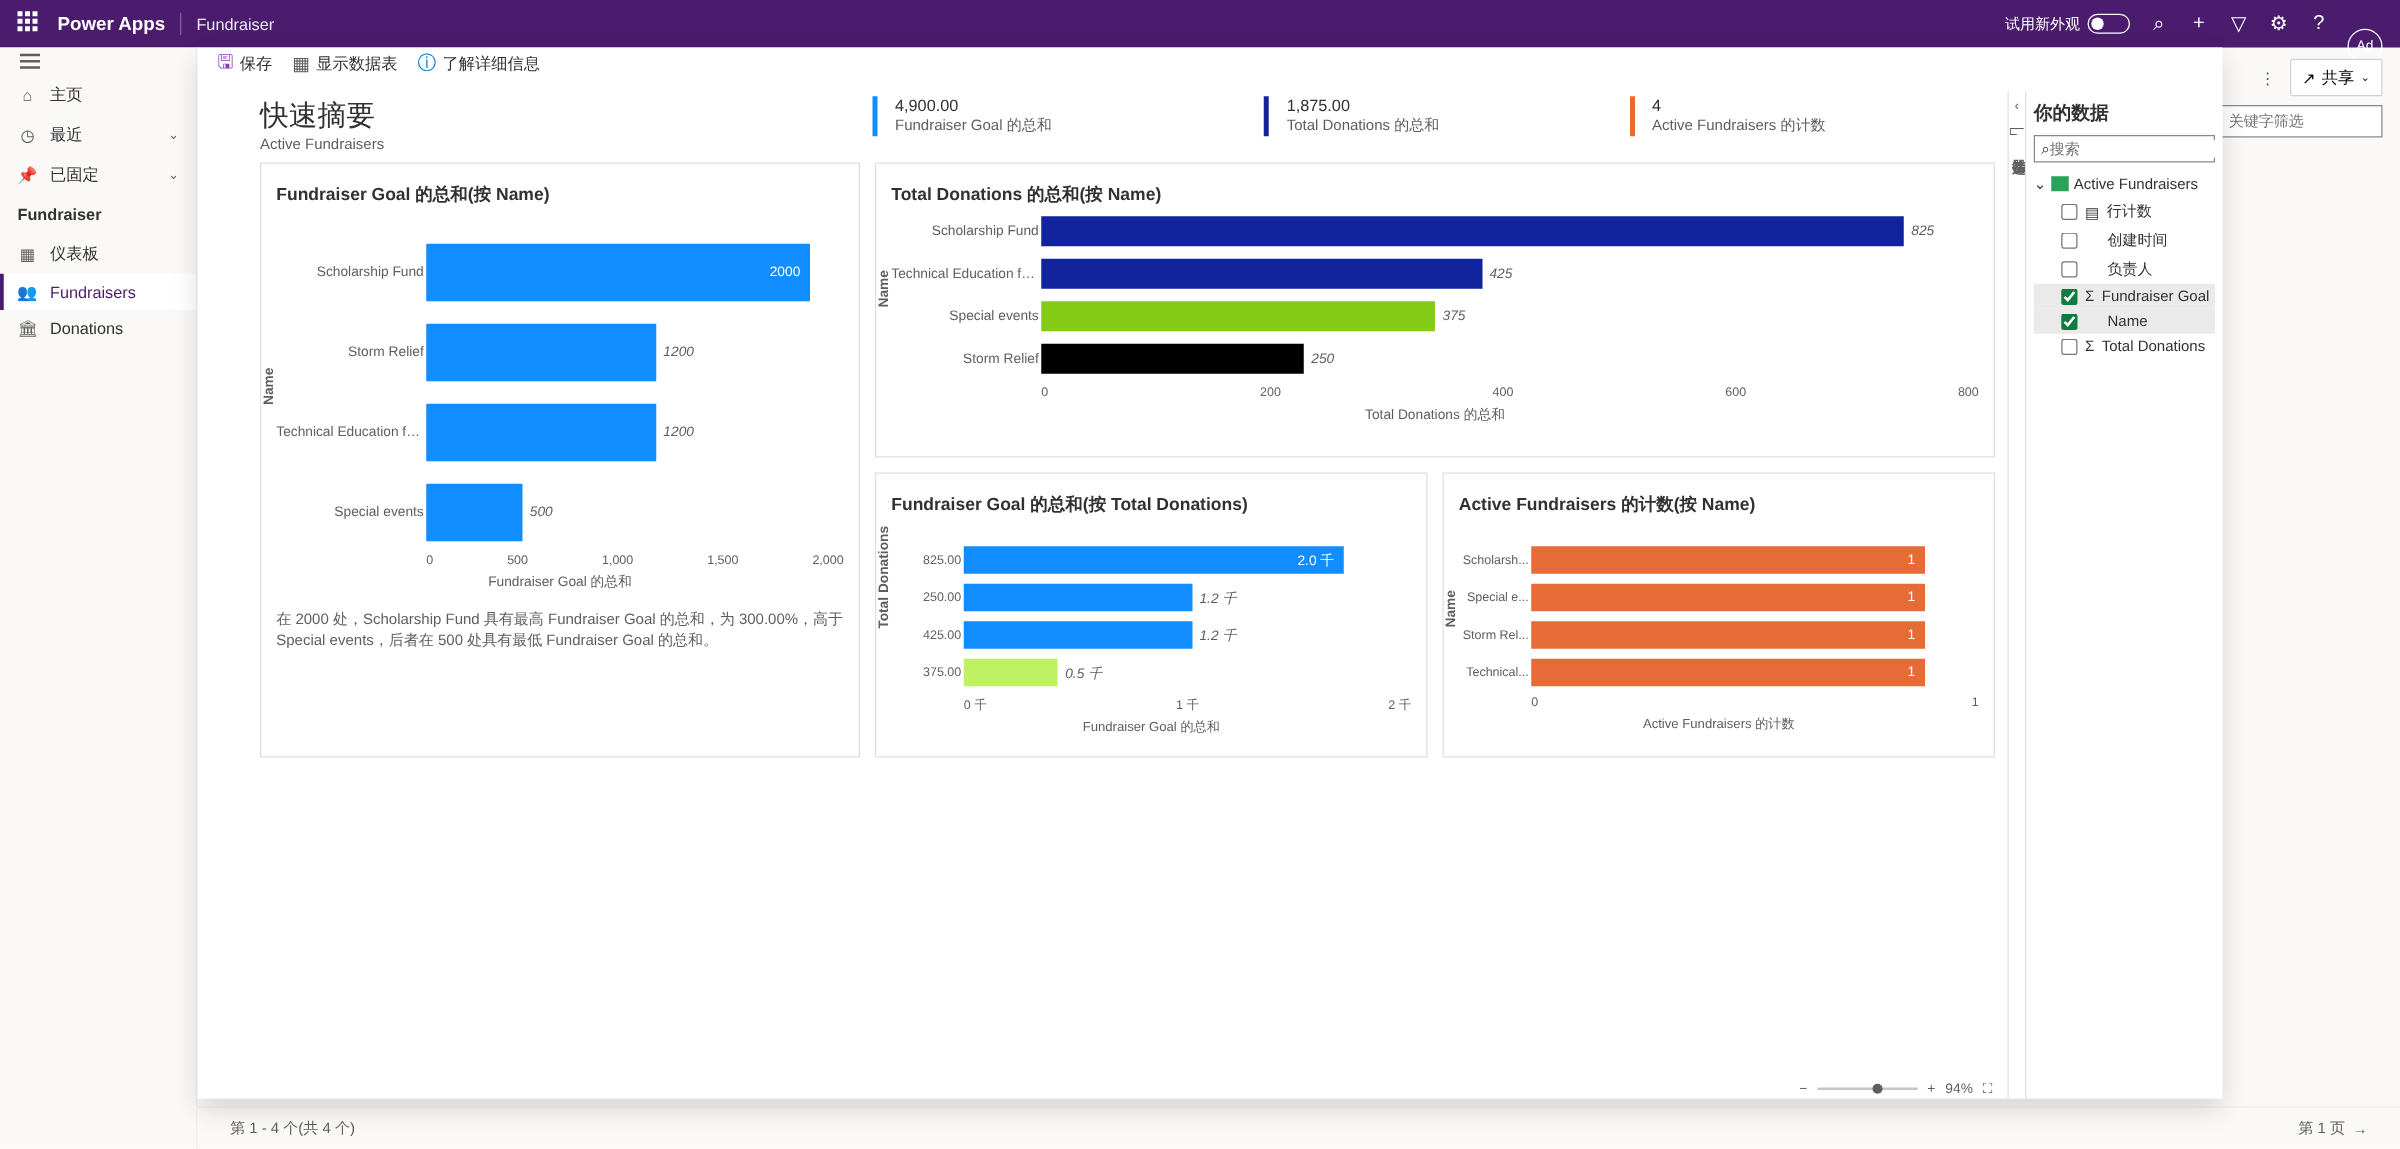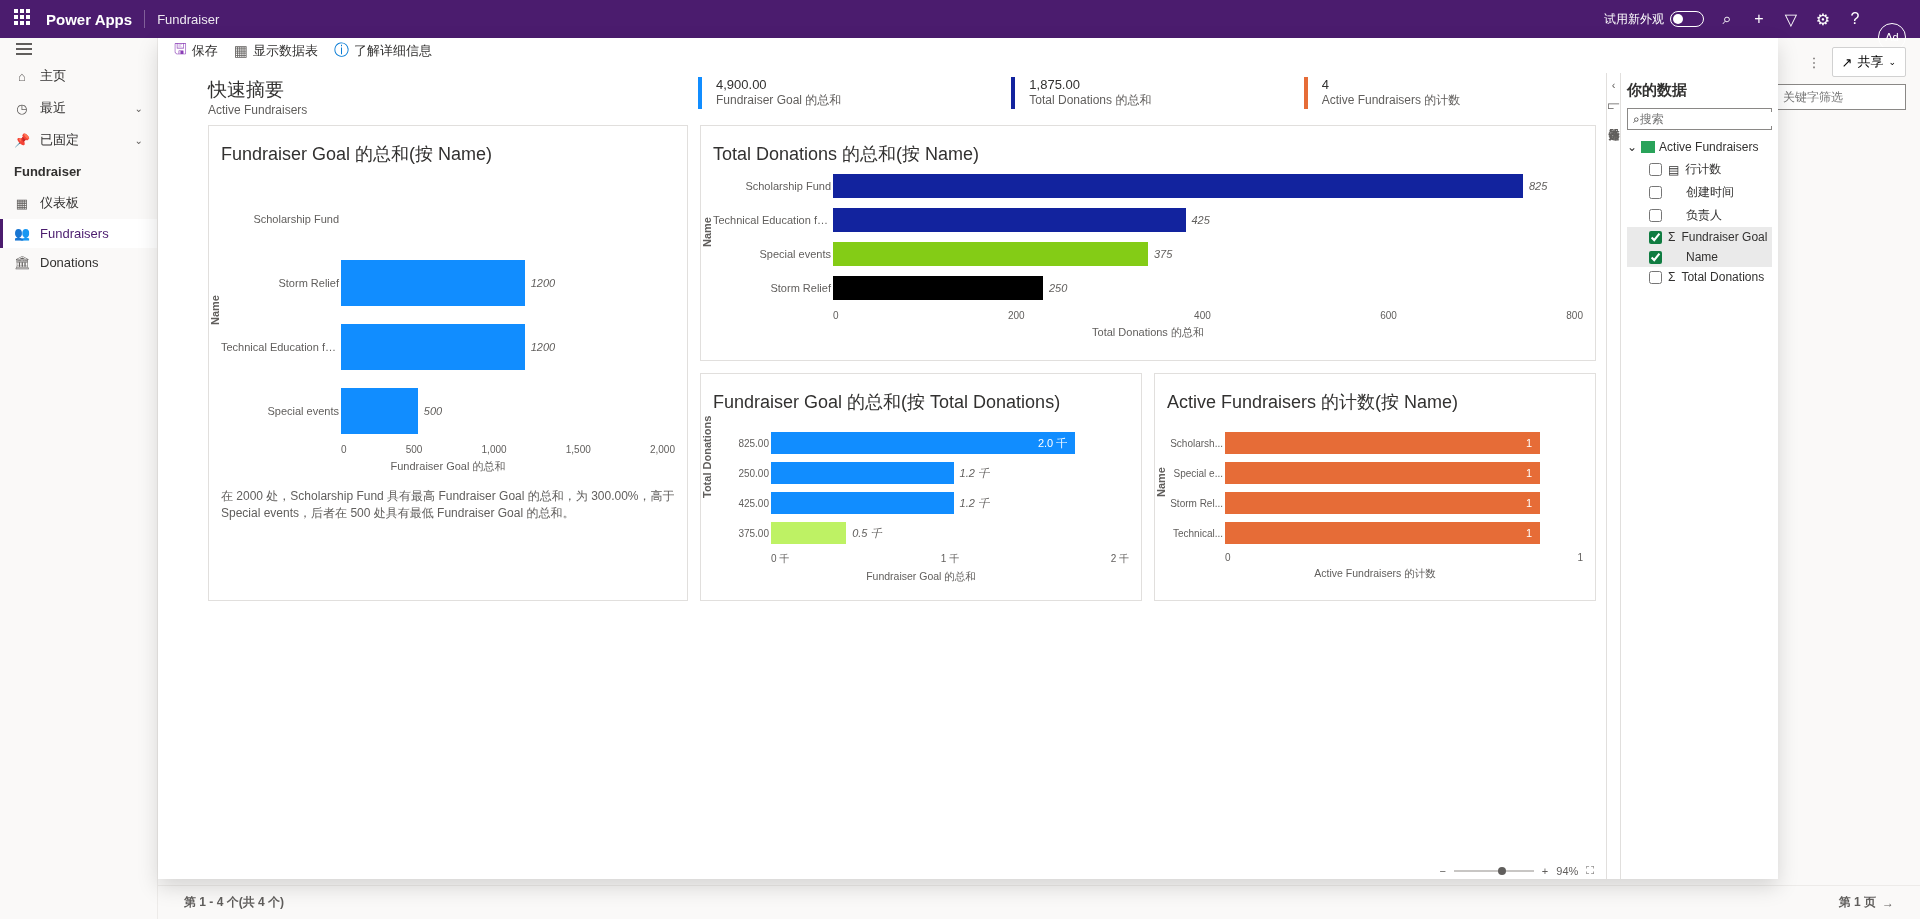--- a/index.html
+++ b/index.html
@@ -29,51 +29,51 @@
 .nav-section { padding: 8px 14px; font-weight: 600; font-size: 13px; }
 .nav-item.sub { padding-left: 14px; }
 .nav-item.active { border-left: 3px solid #4b1c6e; background: #fff; padding-left: 11px; }
 .nav-item.active .nav-icon, .nav-item.active span { color: #4b1c6e; }
 
 
 .toolbar-right { position: absolute; top: 47px; right: 14px; display: flex; align-items: center; gap: 8px; }
 .share-btn { border: 1px solid #d1d1d1; background: #fff; padding: 5px 9px; display: flex; align-items: center; gap: 5px; cursor: pointer; font-size: 13px; border-radius: 2px; }
 .search-box { position: absolute; top: 84px; right: 14px; width: 130px; }
 .search-box input { width: 100%; padding: 5px 6px; border: 1px solid #8a8886; font-size: 12px; }
-.page-footer { position: absolute; bottom: 0; left: 158px; right: 0; height: 34px; border-top: 1px solid #edebe9; background: #faf9f8; display: flex; align-items: center; padding: 0 26px; font-size: 12px; color: #605e5c; font-weight: bold; }
+.page-footer { position: absolute; bottom: 0; left: 158px; right: 0; height: 34px; border-top: 1px solid #edebe9; background: #faf9f8; display: flex; align-items: center; padding: 0 26px; font-size: 12px; color: #605e5c; }
 .page-footer .spacer { flex: 1; }
 
 
 .modal { position: absolute; top: 38px; left: 158px; right: 142px; bottom: 40px; background: #fff; box-shadow: 0 8px 20px rgba(0,0,0,.15); display: flex; flex-direction: column; z-index: 10; }
 .modal-header { padding: 18px 26px 10px; display: flex; align-items: center; }
 .modal-header h2 { font-weight: 400; font-size: 18px; flex: 1; }
 .close-x { font-size: 18px; color: #605e5c; cursor: pointer; }
 .modal-toolbar { padding: 0 26px 10px 16px; display: flex; align-items: center; gap: 16px; font-size: 13px; }
 .mt-item { display: flex; align-items: center; gap: 5px; cursor: pointer; }
 .mt-item .mt-icon { color: #8a3db6; font-size: 15px; }
 .mt-item.info .mt-icon { color: #0078d4; }
 
 .modal-body { flex: 1; display: flex; overflow: hidden; }
 .report-area { flex: 1; padding: 4px 10px 8px 50px; position: relative; overflow: hidden; }
 
 
 .summary-row { display: flex; align-items: flex-start; gap: 0; margin-bottom: 8px; }
 .summary-title { flex: 0 0 490px; }
-.summary-title .big { font-size: 19px; }
+.summary-title .big { font-size: 23px; }
 .summary-title .sub { font-size: 12px; color: #605e5c; }
 .kpi { border-left: 4px solid; padding: 0 14px; flex: 1; }
 .kpi .v { font-size: 13px; }
 .kpi .l { font-size: 12px; color: #605e5c; }
 .kpi.blue { border-color: #118dff; }
 .kpi.navy { border-color: #12239e; margin-left: 21px; }
 .kpi.orange { border-color: #e66c37; }
 
 .charts-grid { display: flex; gap: 12px; height: 476px; }
 .chart-card { border: 1px solid #e1dfdd; padding: 16px 12px 10px; position: relative; background: #fff; }
-.chart-title { font-size: 18px; font-weight: 400; margin-bottom: 8px; }
+.chart-title { font-size: 14px; font-weight: 700; margin-bottom: 8px; }
 .left-col { flex: 0 0 480px; display: flex; }
 .left-col .chart-card { flex: 1; }
 .right-col { flex: 1; display: flex; flex-direction: column; gap: 12px; }
 .right-top { flex: 0 0 236px; }
 .right-bottom { flex: 1; display: flex; gap: 12px; }
 .right-bottom .chart-card { flex: 1; }
 
 
 .hbar-chart { position: relative; }
 .hbar-row { display: flex; align-items: center; height: 30px; margin-bottom: 10px; }
@@ -235,20 +235,25 @@
 
       <div class="charts-grid">
 
         <div class="left-col">
           <div class="chart-card">
             <div class="chart-title">Fundraiser Goal 的总和(按 Name)</div>
             <div class="hbar-chart" style="margin-top:30px">
               <span class="axis-label-y">Name</span>
               <div class="hbar-row" style="height:46px">
                   <div class="hbar-label">Scholarship Fund</div>
+                  <div class="hbar-track">
+                    <div class="hbar-bar" style="width:92%;background:#118dff">
+                      <span class="val">2000</span>
+                    </div>
+                  </div>
                 </div>
               <div class="hbar-row" style="height:46px;margin-top:18px">
                   <div class="hbar-label">Storm Relief</div>
                   <div class="hbar-track">
                     <div class="hbar-bar out" style="width:55%;background:#118dff">
                       <span class="val">1200</span>
                     </div>
                   </div>
                 </div>
               <div class="hbar-row" style="height:46px;margin-top:18px">

